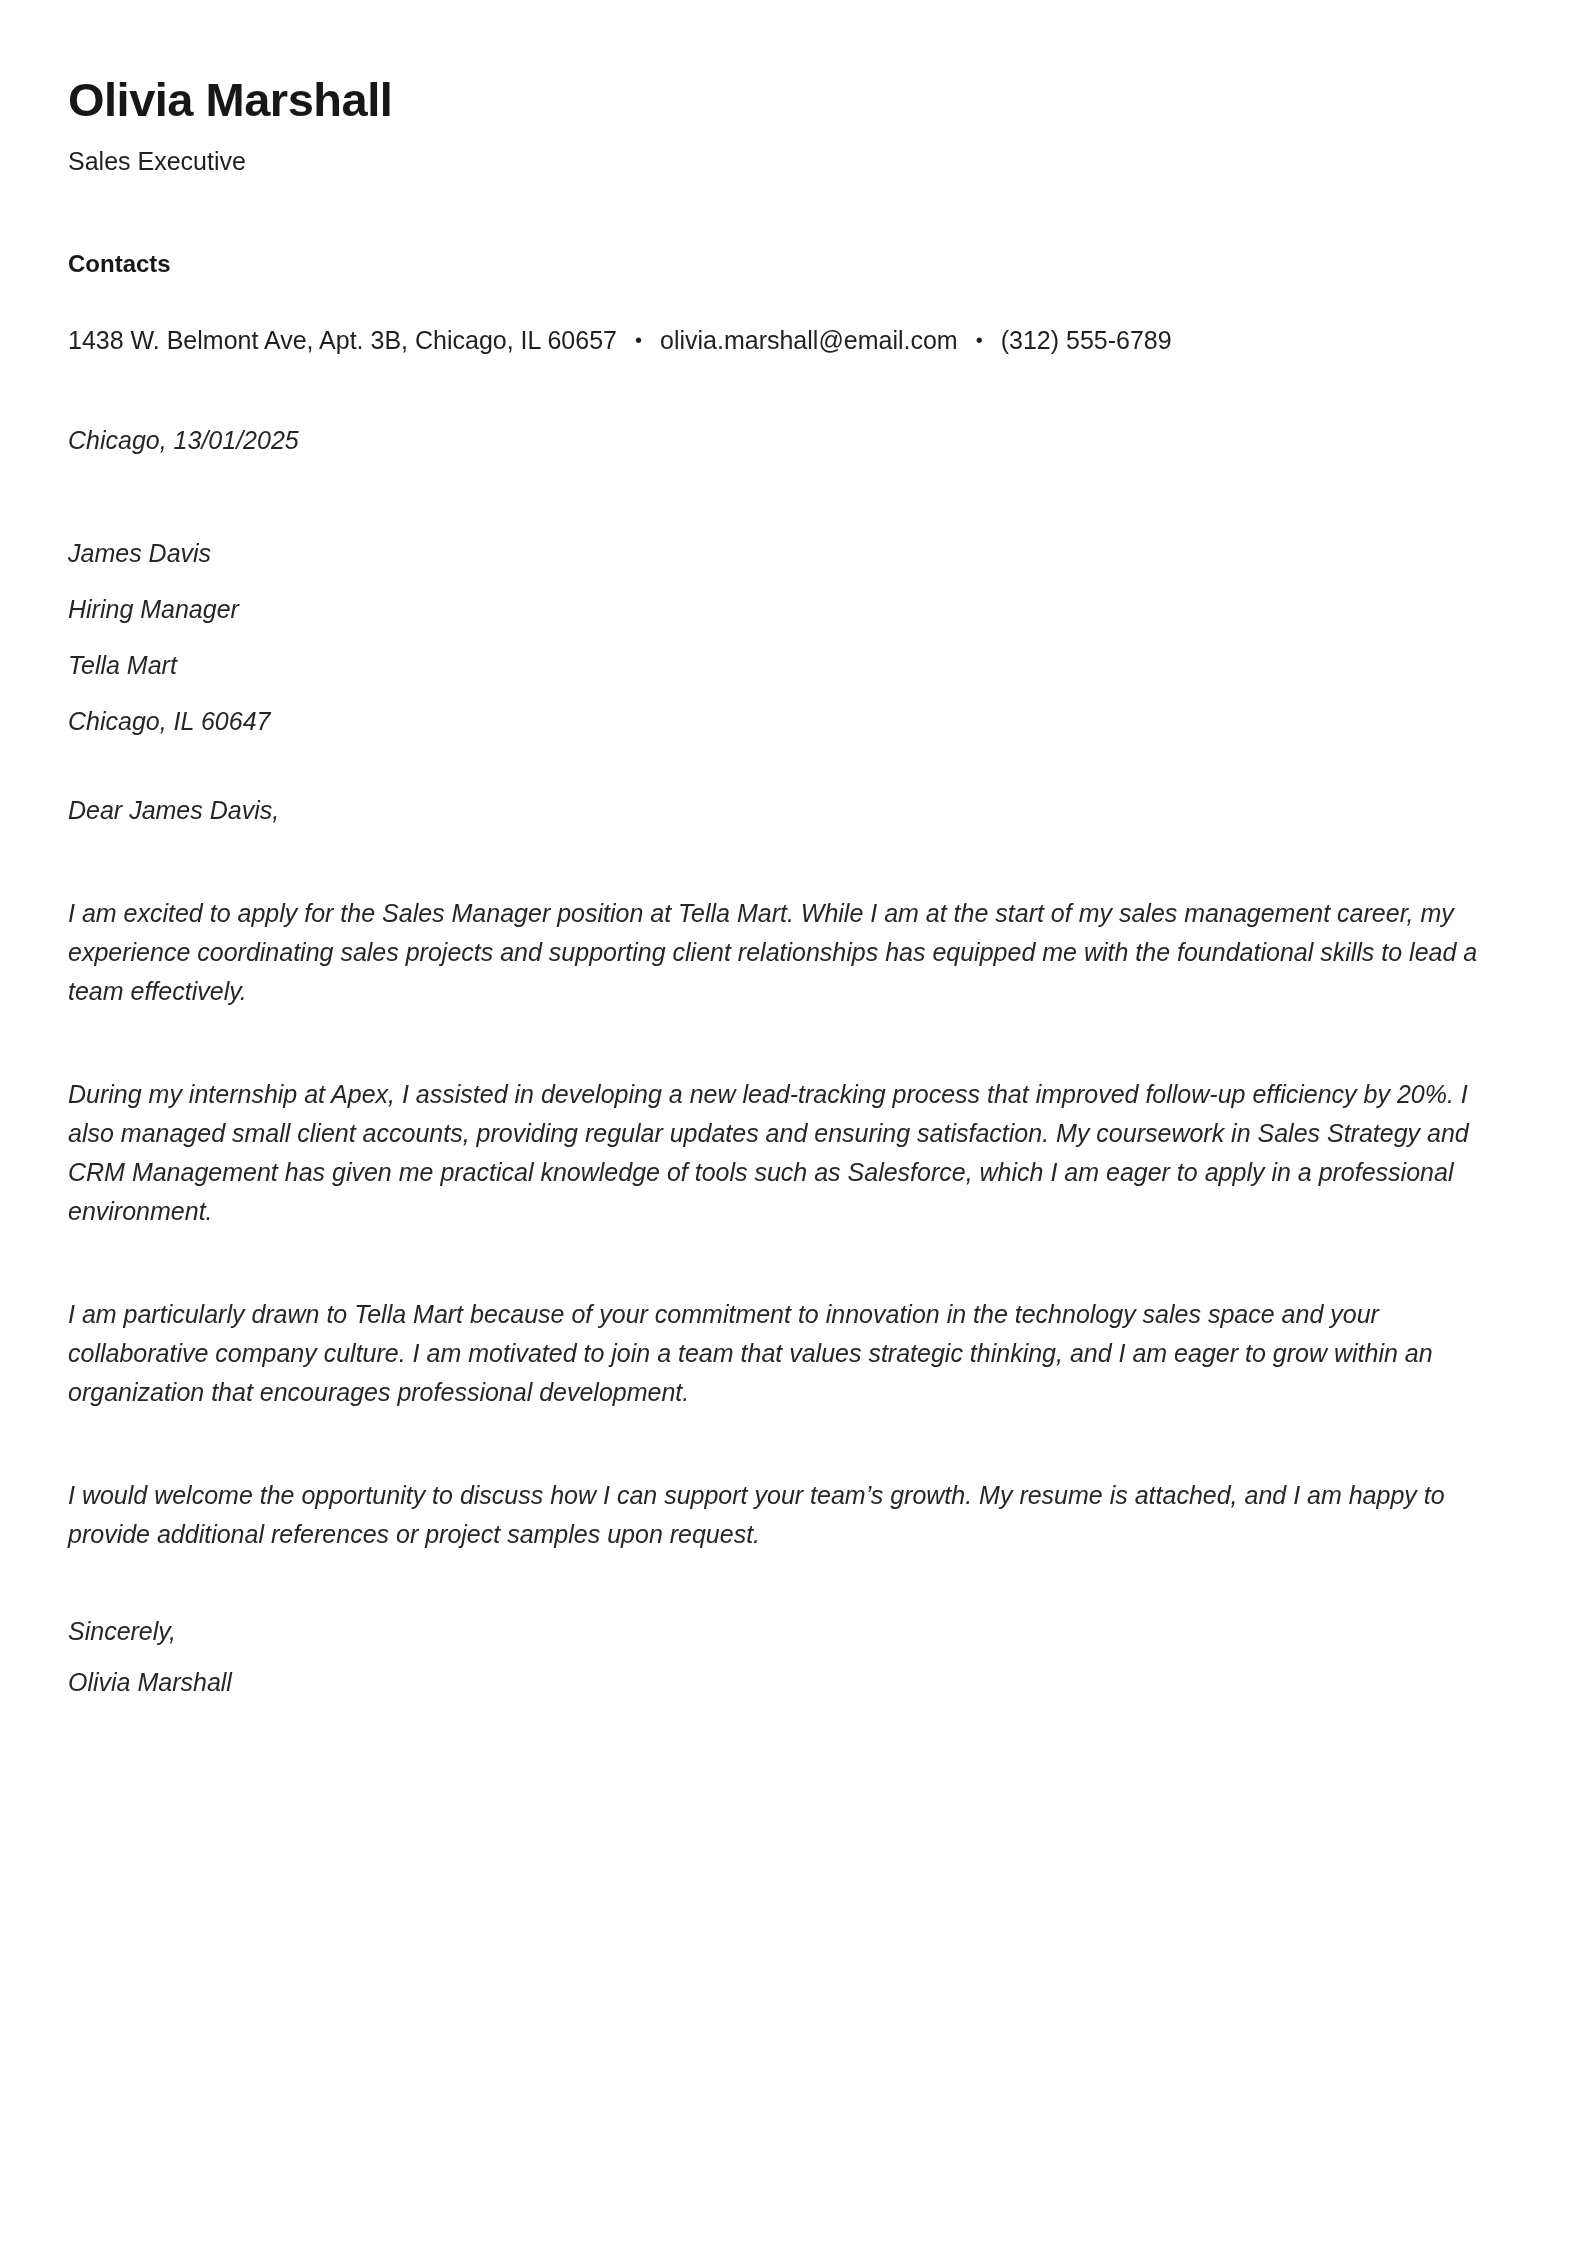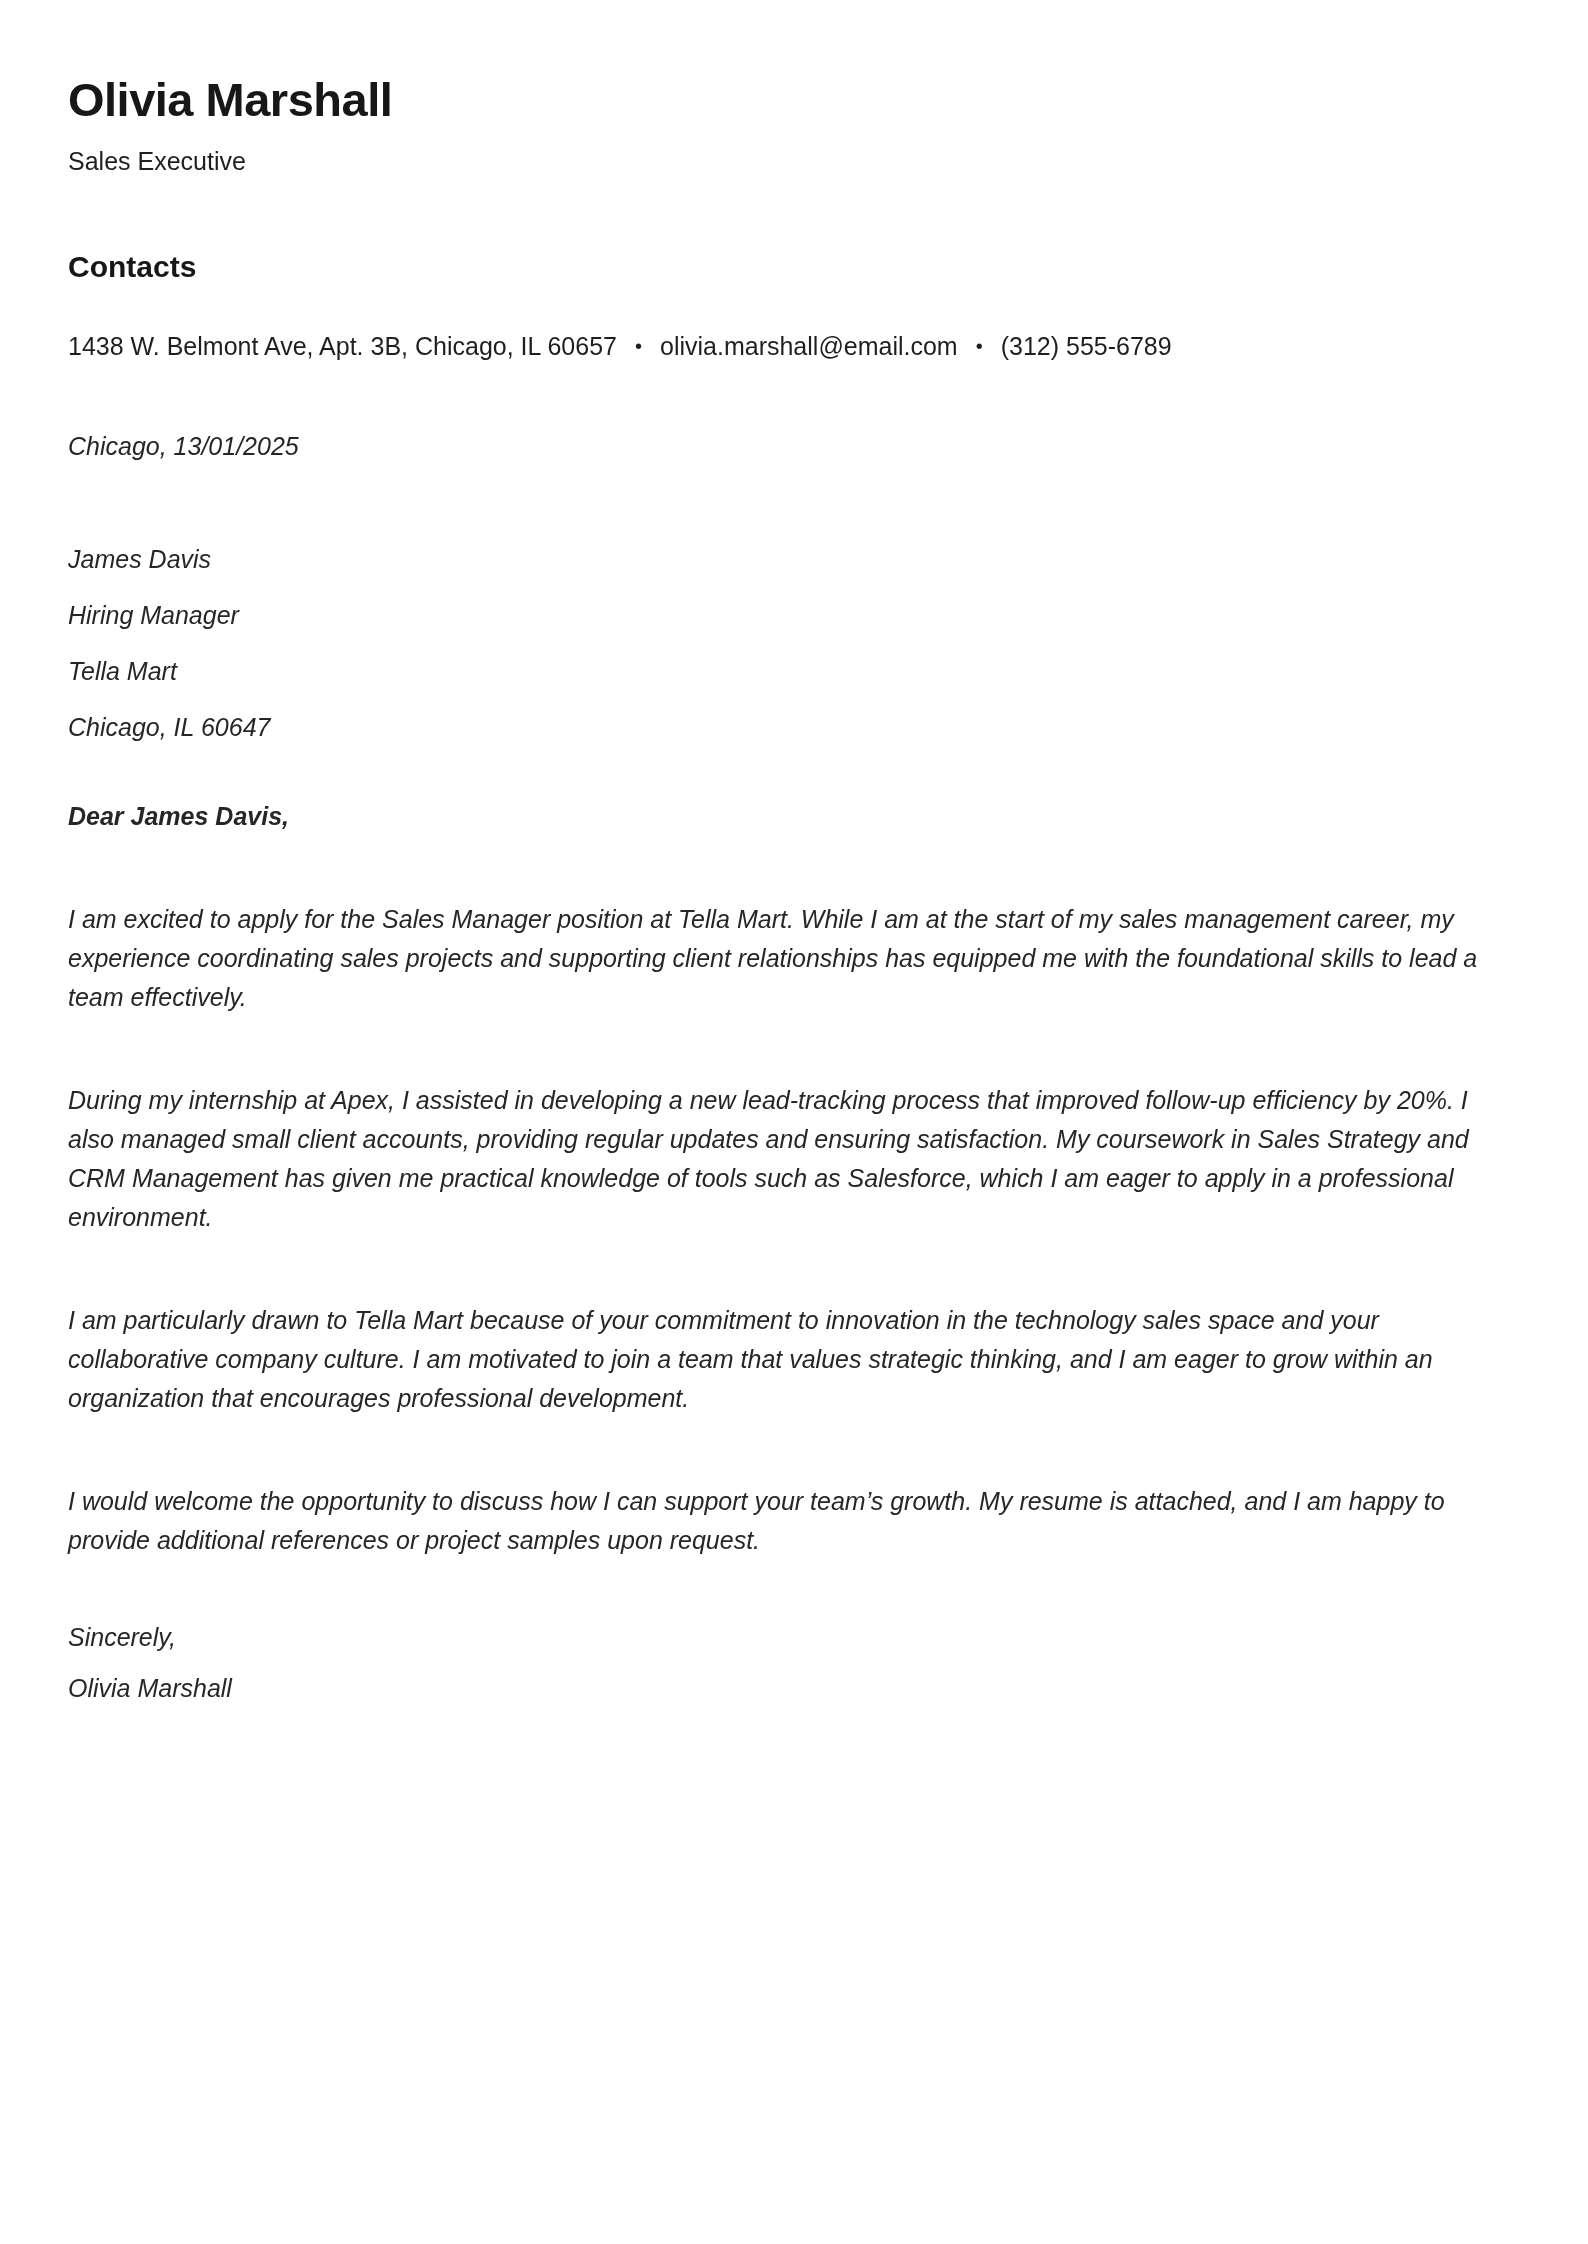--- a/index.html
+++ b/index.html
@@ -21,21 +21,21 @@
     letter-spacing: -0.5px;
     color: #171717;
   }
   .job-title {
     margin-top: 20px;
     font-size: 25px;
     color: #1f1f1f;
   }
   .contacts-heading {
     margin-top: 74px;
-    font-size: 30px;
+    font-size: 24px;
     font-weight: 700;
     color: #171717;
   }
   .contact-line {
     margin-top: 48px;
     font-size: 25px;
     color: #1f1f1f;
   }
   .contact-line .sep {
     display: inline-block;
@@ -46,21 +46,21 @@
   }
   .letter {
     font-style: italic;
     font-size: 25px;
     line-height: 39px;
     color: #262626;
   }
   .date-line { margin-top: 66px; }
   .recipient-block { margin-top: 74px; }
   .recipient-block p { margin-bottom: 17px; }
-  .salutation { margin-top: 50px; font-weight: bold; }
+  .salutation { margin-top: 50px; }
   .para { margin-top: 64px; max-width: 1460px; }
   .para.tight { margin-top: 18px; }
   .closing { margin-top: 58px; }
   .signature { margin-top: 12px; }
 </style>
 </head>
 <body>
 
 <div class="page">
 

